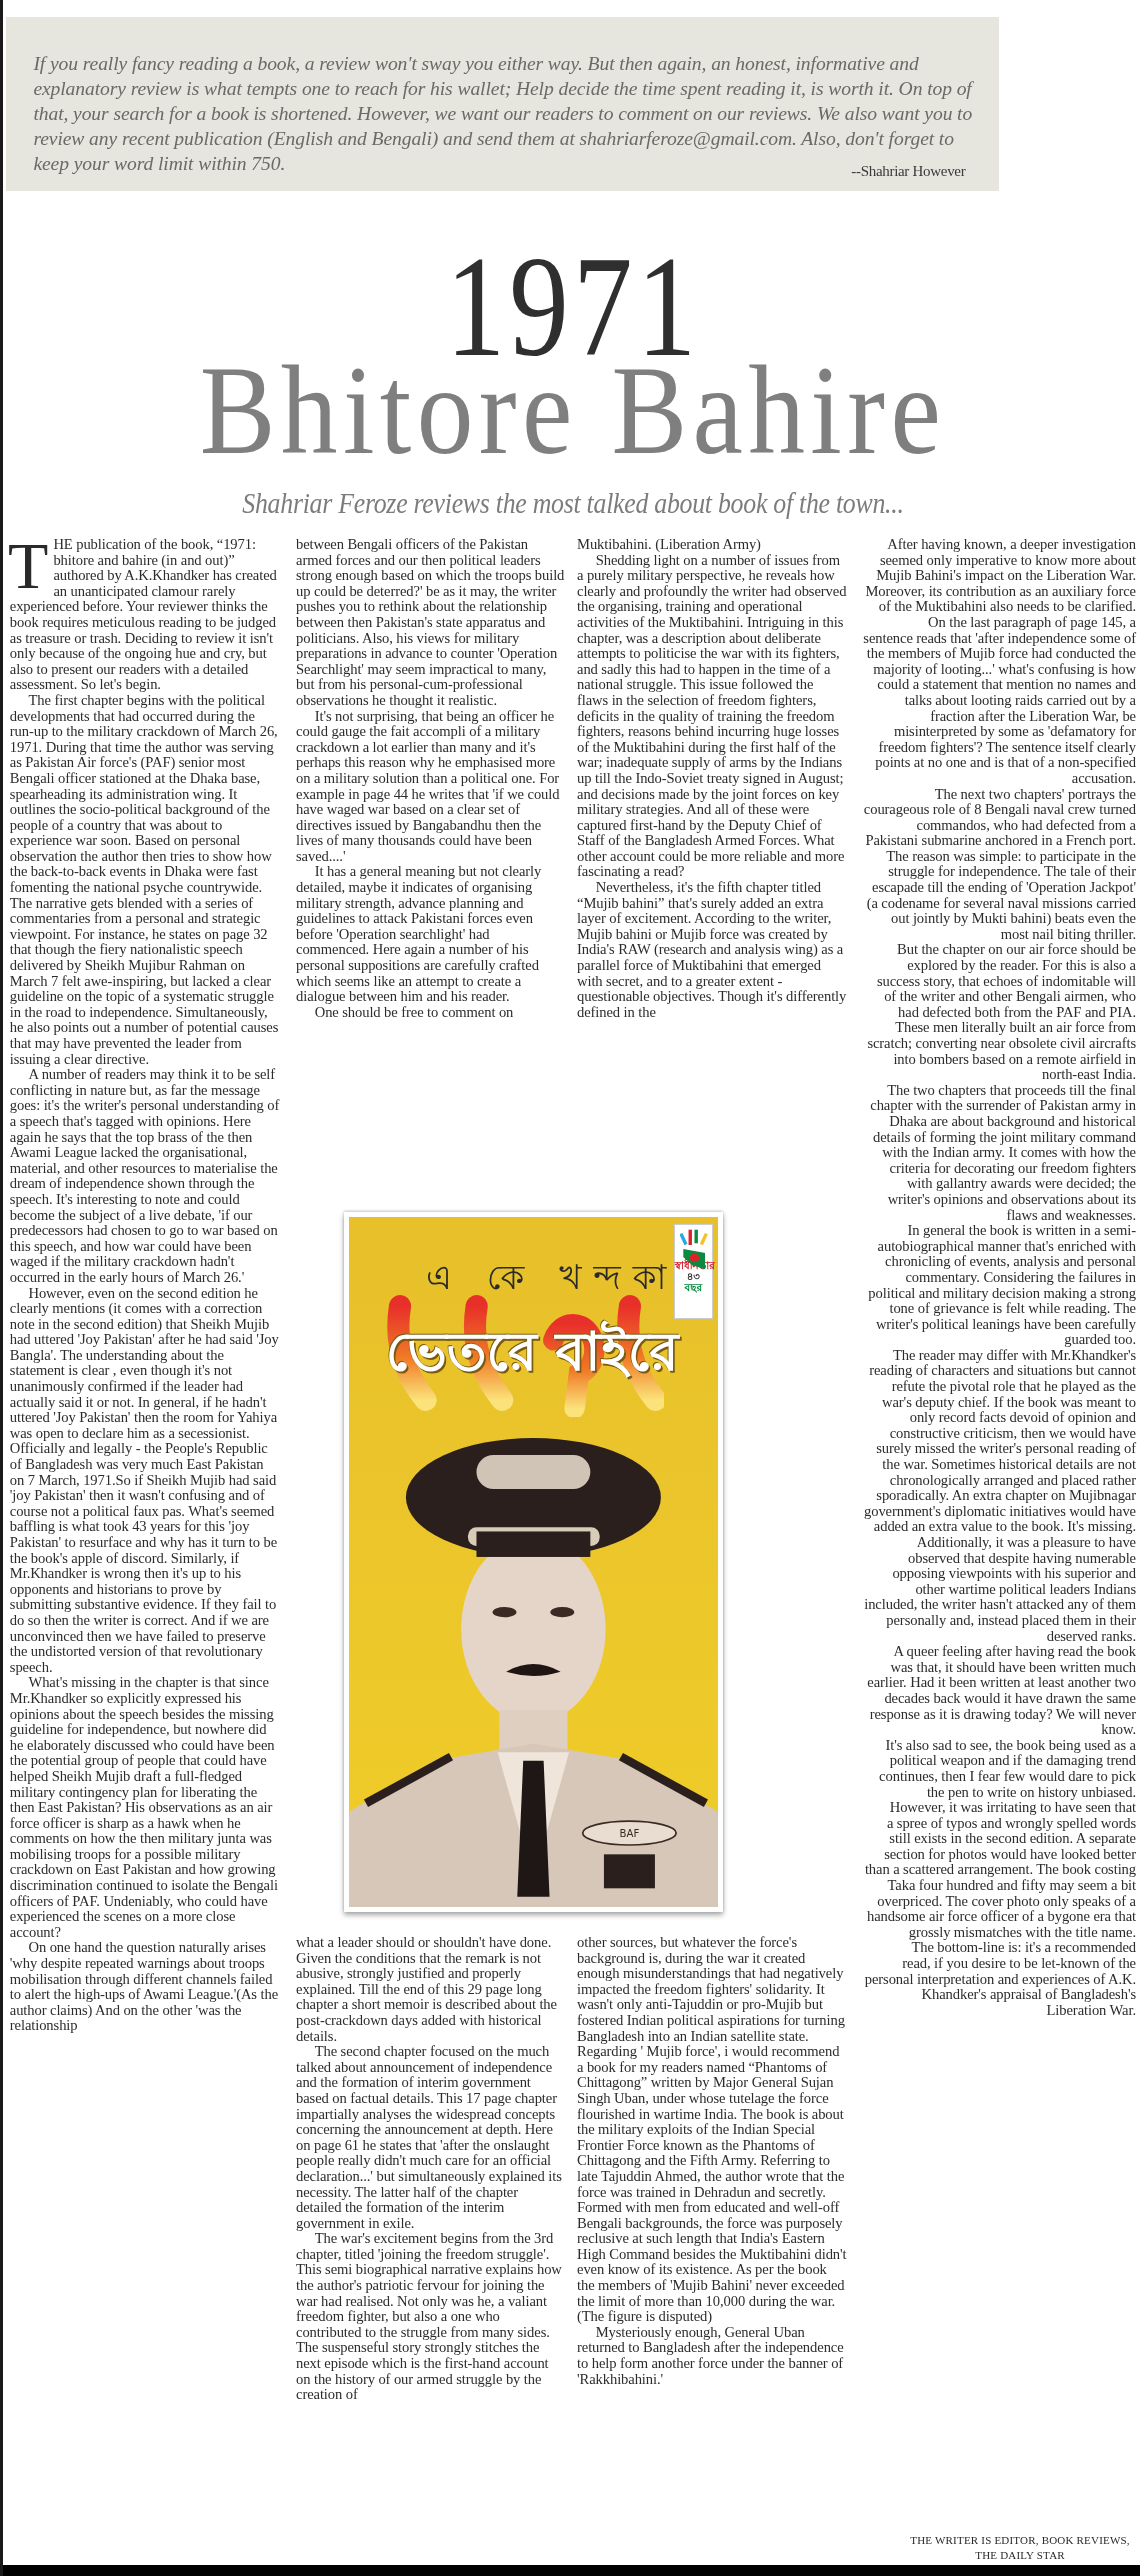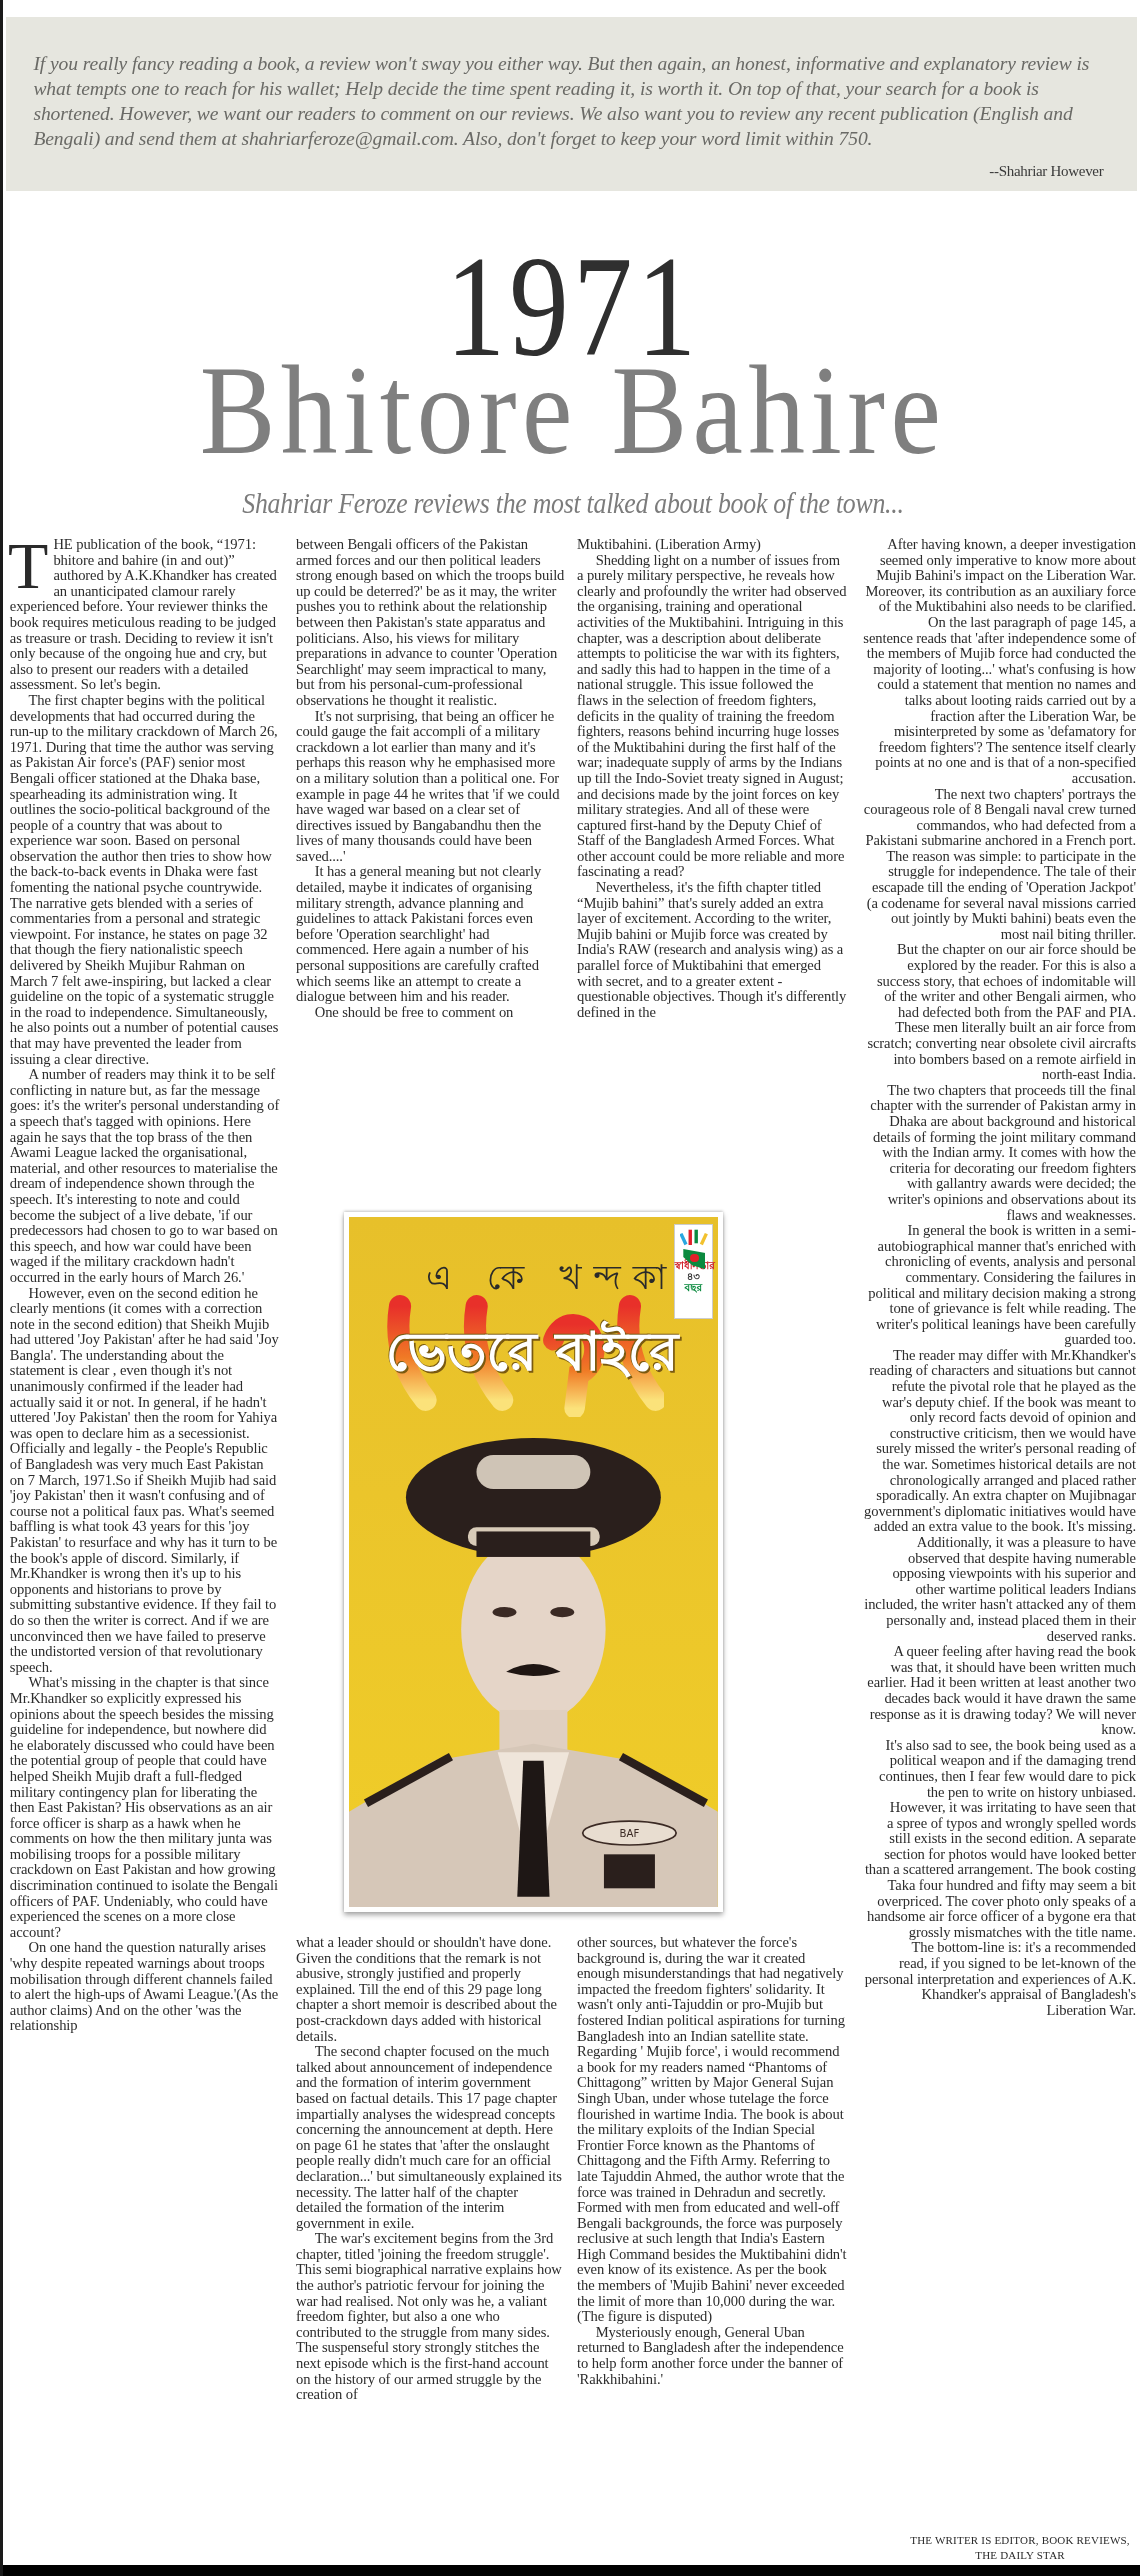--- a/index.html
+++ b/index.html
@@ -1,19 +1,19 @@
 <!DOCTYPE html>
 <html style="font-size:13.6px"><head>
 <meta charset="utf-8">
 <style>
   * { box-sizing: border-box; margin: 0; padding: 0; }
   html, body { width: 1140px; background: #000; }
   body { font-family: "Liberation Serif", "DejaVu Serif", serif; color: #2b2b2b; }
   .page { position: relative; width: 1140px; height: 2576px; background: #fff; overflow: hidden; border-left: 3.4px solid #1a1a1a; }
-  .intro-box { position: absolute; left: 3.4px; top: 17px; width: 1131px; height: 174px; background: #e6e6df; padding: 34px 27px 0 27px; }
+  .intro-box { position: absolute; left: 3.4px; top: 17px; width: 993px; height: 174px; background: #e6e6df; padding: 34px 27px 0 27px; }
   .intro-text { font-style: italic; font-size: 19.6px; line-height: 25px; color: #6a6a66; letter-spacing: -0.1px; }
   .intro-sign { position: absolute; right: 34px; top: 146px; font-size: 15px; color: #3a3a3a; letter-spacing: -0.3px; }
   .title-year { position: absolute; left: 0; width: 1140px; top: 247px; text-align: center; font-size: 145px; line-height: 119px; color: #2f2f2f; letter-spacing: 5.1px; font-family: "Liberation Serif", serif; transform: scaleX(0.82); }
   .title-name { position: absolute; left: 0; width: 1140px; top: 355px; text-align: center; font-size: 126px; line-height: 111px; color: #7f7f7f; letter-spacing: 6px; font-family: "Liberation Serif", serif; transform: scaleX(0.9); }
   .subtitle { position: absolute; left: 0; width: 1140px; top: 486px; text-align: center; font-style: italic; font-size: 30px; color: #7c7c7c; letter-spacing: -0.3px; transform: scaleX(0.86); }
   .col { position: absolute; font-size: 14.6px; line-height: 15.6px; color: #2c2c2c; text-align: left; letter-spacing: -0.1px; }
   .col p { text-indent: 18.7px; }
   .col p.noindent { text-indent: 0; }
   .c1 { left: 6.8px; width: 270px; top: 537px; }
   .c2a { left: 293px; width: 270px; top: 537px; }
@@ -145,21 +145,21 @@
     <p>On the last paragraph of page 145, a sentence reads that 'after independence some of the members of Mujib force had conducted the majority of looting...' what's confusing is how could a statement that mention no names and talks about looting raids carried out by a fraction after the Liberation War, be misinterpreted by some as 'defamatory for freedom fighters'? The sentence itself clearly points at no one and is that of a non-specified accusation.</p>
     <p>The next two chapters' portrays the courageous role of 8 Bengali naval crew turned commandos, who had defected from a Pakistani submarine anchored in a French port. The reason was simple: to participate in the struggle for independence. The tale of their escapade till the ending of 'Operation Jackpot' (a codename for several naval missions carried out jointly by Mukti bahini) beats even the most nail biting thriller.</p>
     <p>But the chapter on our air force should be explored by the reader. For this is also a success story, that echoes of indomitable will of the writer and other Bengali airmen, who had defected both from the PAF and PIA. These men literally built an air force from scratch; converting near obsolete civil aircrafts into bombers based on a remote airfield in north-east India.</p>
     <p>The two chapters that proceeds till the final chapter with the surrender of Pakistan army in Dhaka are about background and historical details of forming the joint military command with the Indian army. It comes with how the criteria for decorating our freedom fighters with gallantry awards were decided; the writer's opinions and observations about its flaws and weaknesses.</p>
     <p>In general the book is written in a semi-autobiographical manner that's enriched with chronicling of events, analysis and personal commentary. Considering the failures in political and military decision making a strong tone of grievance is felt while reading. The writer's political leanings have been carefully guarded too.</p>
     <p>The reader may differ with Mr.Khandker's reading of characters and situations but cannot refute the pivotal role that he played as the war's deputy chief. If the book was meant to only record facts devoid of opinion and constructive criticism, then we would have surely missed the writer's personal reading of the war. Sometimes historical details are not chronologically arranged and placed rather sporadically. An extra chapter on Mujibnagar government's diplomatic initiatives would have added an extra value to the book. It's missing.</p>
     <p>Additionally, it was a pleasure to have observed that despite having numerable opposing viewpoints with his superior and other wartime political leaders Indians included, the writer hasn't attacked any of them personally and, instead placed them in their deserved ranks.</p>
     <p>A queer feeling after having read the book was that, it should have been written much earlier. Had it been written at least another two decades back would it have drawn the same response as it is drawing today? We will never know.</p>
     <p>It's also sad to see, the book being used as a political weapon and if the damaging trend continues, then I fear few would dare to pick the pen to write on history unbiased.</p>
     <p>However, it was irritating to have seen that a spree of typos and wrongly spelled words still exists in the second edition. A separate section for photos would have looked better than a scattered arrangement. The book costing Taka four hundred and fifty may seem a bit overpriced. The cover photo only speaks of a handsome air force officer of a bygone era that grossly mismatches with the title name.</p>
-    <p>The bottom-line is:  it's a recommended read, if you signed to be let-known of the personal interpretation and experiences of A.K. Khandker's appraisal of Bangladesh's Liberation War.</p>
+    <p>The bottom-line is:  it's a recommended read, if you desire to be let-known of the personal interpretation and experiences of A.K. Khandker's appraisal of Bangladesh's Liberation War.</p>
   </div>
 
   <div class="credit">
     <div>THE WRITER IS EDITOR, BOOK REVIEWS,</div>
     <div>THE DAILY STAR</div>
   </div>
 
   <div class="bottom-bar"></div>
 </div>
 

